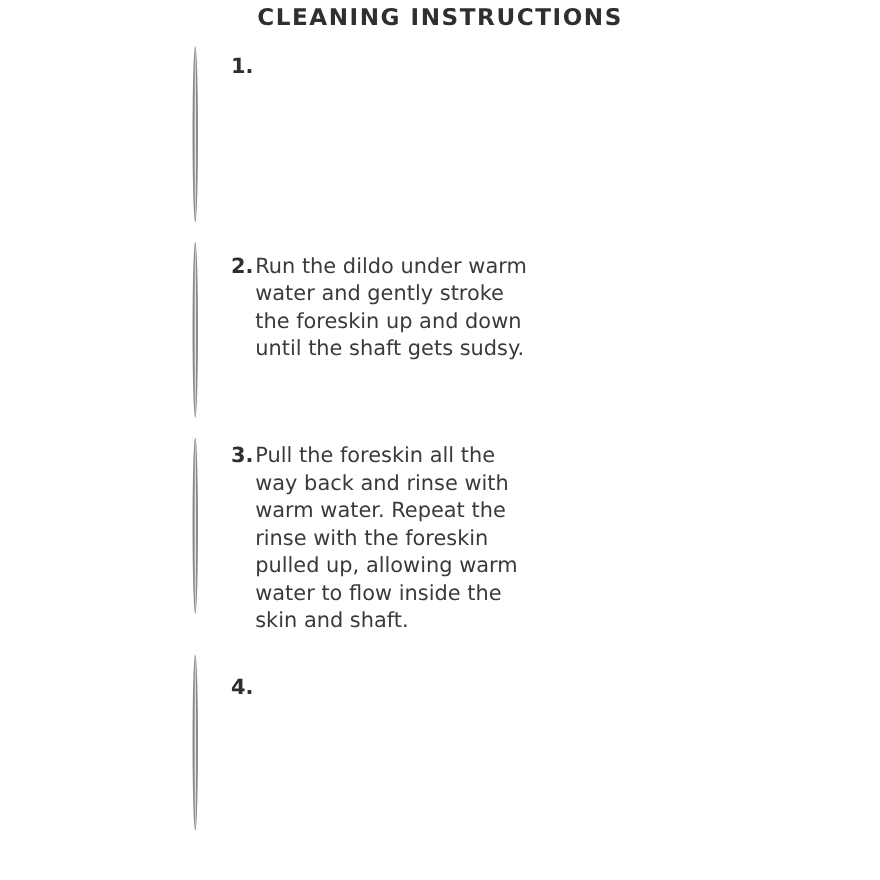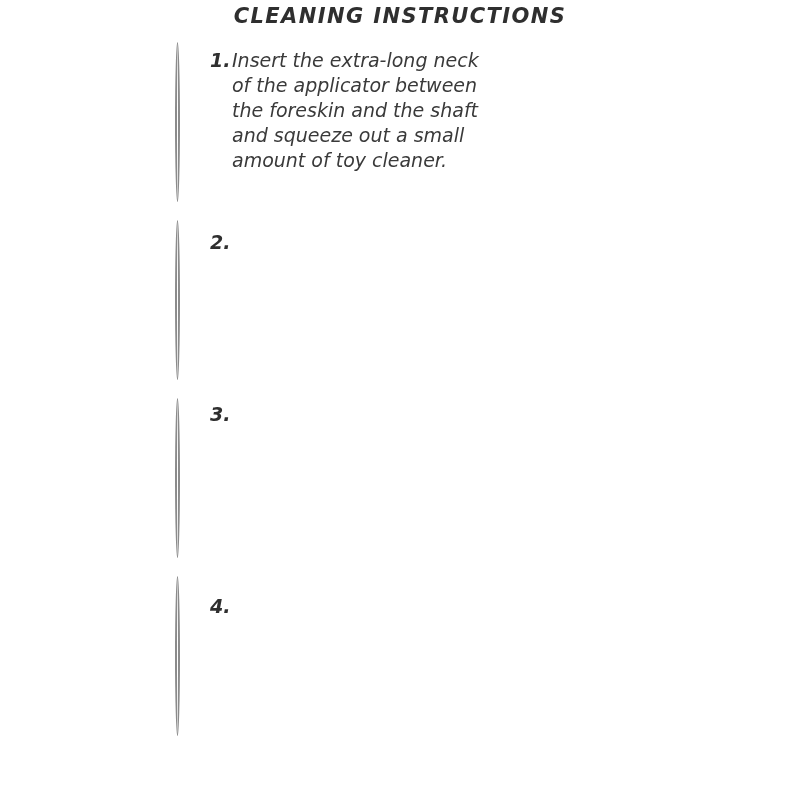--- a/index.html
+++ b/index.html
@@ -12,21 +12,20 @@
     height: 800px;
     font-family: "DejaVu Sans", sans-serif;
     color: #3a3a3a;
     overflow: hidden;
   }
   .page {
     position: relative;
     width: 800px;
     height: 800px;
     box-sizing: border-box;
-    font-style: italic;
   }
   .title {
     text-align: center;
     font-family: "DejaVu Sans", sans-serif;
     font-weight: bold;
     font-size: 21px;
     letter-spacing: 1.4px;
     color: #2f2f2f;
     padding-top: 4px;
     margin: 0;
@@ -113,21 +112,20 @@
 
               <path d="M80 42 L96 18 L112 26 L96 52 Z" fill="#ffffff"></path>
               <path d="M96 18 L112 26"></path>
               <path d="M100 23 L86 47" stroke-width="1.4"></path>
             </g>
           </svg>
         </div>
       </div>
       <div class="textcol">
         <div class="num">1.</div>
-        <div class="body">Insert the extra-long neck of the applicator between the foreskin and the shaft and squeeze out a small amount of toy cleaner.</div>
       </div>
     </div>
 
     <div class="step s2">
       <div class="illus">
         <div class="circle">
           <svg width="156" height="156" viewBox="0 0 156 156">
             <g fill="none" stroke="#4a4a4a" stroke-width="1.6" stroke-linecap="round" stroke-linejoin="round">
 
               <rect x="63" y="6" width="22" height="12" fill="#ffffff"></rect>
@@ -177,20 +175,21 @@
 
               <path d="M58 128 L104 108" stroke-width="1.6"></path>
               <path d="M58 128 L64 124 M58 128 L62 134" stroke-width="1.6"></path>
               <path d="M104 108 L98 108 M104 108 L100 114" stroke-width="1.6"></path>
             </g>
           </svg>
         </div>
       </div>
       <div class="textcol">
         <div class="num">2.</div>
+        <div class="body">Run the dildo under warm water and gently stroke the foreskin up and down until the shaft gets sudsy.</div>
       </div>
     </div>
 
     <div class="step s3">
       <div class="illus">
         <div class="circle">
           <svg width="156" height="156" viewBox="0 0 156 156">
             <g fill="none" stroke="#4a4a4a" stroke-width="1.6" stroke-linecap="round" stroke-linejoin="round">
 
               <rect x="30" y="14" width="20" height="10" fill="#ffffff"></rect>
@@ -238,20 +237,21 @@
               <path d="M20 126 L20 96"></path>
               <path d="M20 96 L16 102 M20 96 L24 102"></path>
               <path d="M72 96 L72 126"></path>
               <path d="M72 126 L68 120 M72 126 L76 120"></path>
             </g>
           </svg>
         </div>
       </div>
       <div class="textcol">
         <div class="num">3.</div>
+        <div class="body">Pull the foreskin all the way back and rinse with warm water. Repeat the rinse with the foreskin pulled up, allowing warm water to flow inside the skin and shaft.</div>
       </div>
     </div>
 
     <div class="step s4">
       <div class="illus">
         <div class="circle">
           <svg width="156" height="156" viewBox="0 0 156 156">
             <g fill="none" stroke="#4a4a4a" stroke-width="1.6" stroke-linecap="round" stroke-linejoin="round">
 
               <path d="M38 134 L66 36 C70 22 82 16 92 20 C102 24 104 36 100 48 L66 142 Z" fill="#ffffff"></path>

